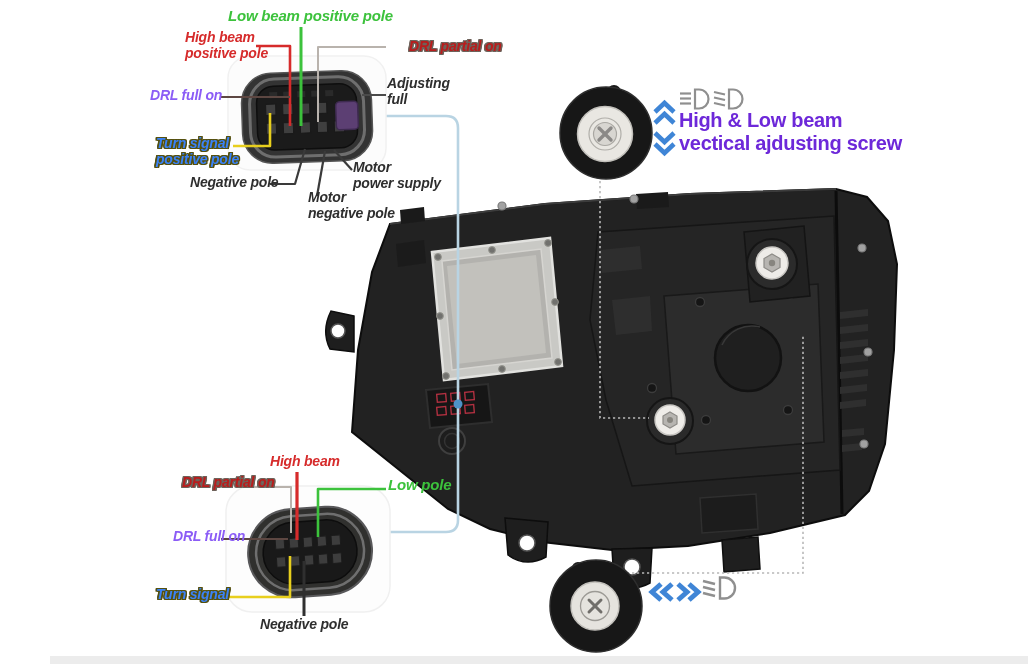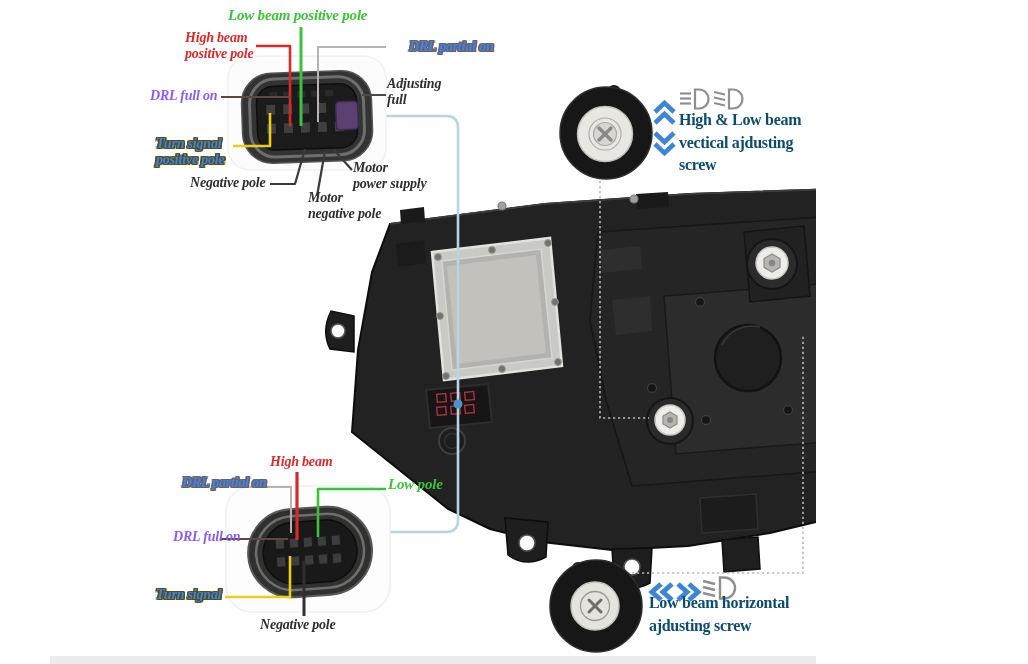--- a/index.html
+++ b/index.html
@@ -1,41 +1,41 @@
 <!DOCTYPE html>
 <html><head>
 <meta charset="utf-8">
 <style>
   html,body{margin:0;padding:0;background:#ffffff;}
   #canvas{
-    position:relative;width:816px;height:664px;background:#ffffff;
-    overflow:hidden;font-family:Liberation Serif, serif;
+    position:relative;width:1028px;height:664px;background:#ffffff;
+    overflow:hidden;font-family:Liberation Sans, sans-serif;
   }
   #art{position:absolute;left:0;top:0;width:1028px;height:664px;}
   .lbl{
     position:absolute;white-space:pre-line;font-style:italic;font-weight:700;
     font-size:14px;line-height:15.5px;color:#2e2e2e;letter-spacing:-0.2px;
   }
   .lbl.green{color:#3cc23c;font-size:15px;}
   .lbl.red{color:#d62b2b;font-size:14px;}
   .lbl.darkred{color:#8b5cf6;}
   .lbl.yellow{
     color:#3b82f6;
     text-shadow:-1.4px -1.4px 0 #55500f,1.4px -1.4px 0 #55500f,-1.4px 1.4px 0 #55500f,
       1.4px 1.4px 0 #55500f,-1.4px 0 0 #55500f,1.4px 0 0 #55500f,0 -1.4px 0 #55500f,0 1.4px 0 #55500f;
   }
   .lbl.outline{
-    color:#3b82f6;
+    color:#b91c1c;
     text-shadow:-1.3px -1.3px 0 #6e625a,1.3px -1.3px 0 #6e625a,-1.3px 1.3px 0 #6e625a,
       1.3px 1.3px 0 #6e625a,-1.3px 0 0 #6e625a,1.3px 0 0 #6e625a,0 -1.3px 0 #6e625a,0 1.3px 0 #6e625a;
     padding-left:24px;
   }
   .heading{
-    position:absolute;white-space:pre-line;font-weight:600;font-size:16px;
-    line-height:22.5px;color:#0c4a6e;letter-spacing:-0.3px;font-style:normal;
+    position:absolute;white-space:pre-line;font-weight:600;font-size:20px;
+    line-height:22.5px;color:#6d28d9;letter-spacing:-0.3px;font-style:normal;
   }
 </style>
 </head>
 <body>
 
 <div id="canvas">
 
   <svg id="art" viewBox="0 0 1028 664">
 
     <g>
@@ -296,16 +296,14 @@
 
   <div class="lbl red" style="left:270px;top:454px;">High beam</div>
   <div class="lbl outline" style="left:158px;top:475px;">DRL partial on</div>
   <div class="lbl green" style="left:388px;top:477px;">Low pole</div>
   <div class="lbl darkred" style="left:173px;top:529px;">DRL full on</div>
   <div class="lbl yellow" style="left:156px;top:587px;">Turn signal</div>
   <div class="lbl" style="left:260px;top:617px;">Negative pole</div>
 
   <div class="heading" style="left:679px;top:109px;">High &amp; Low beam
 vectical ajdusting screw</div>
-  <div class="heading" style="left:649px;top:592px;">Low beam horizontal
-ajdusting screw</div>
 
 </div>
 
 </body></html>

